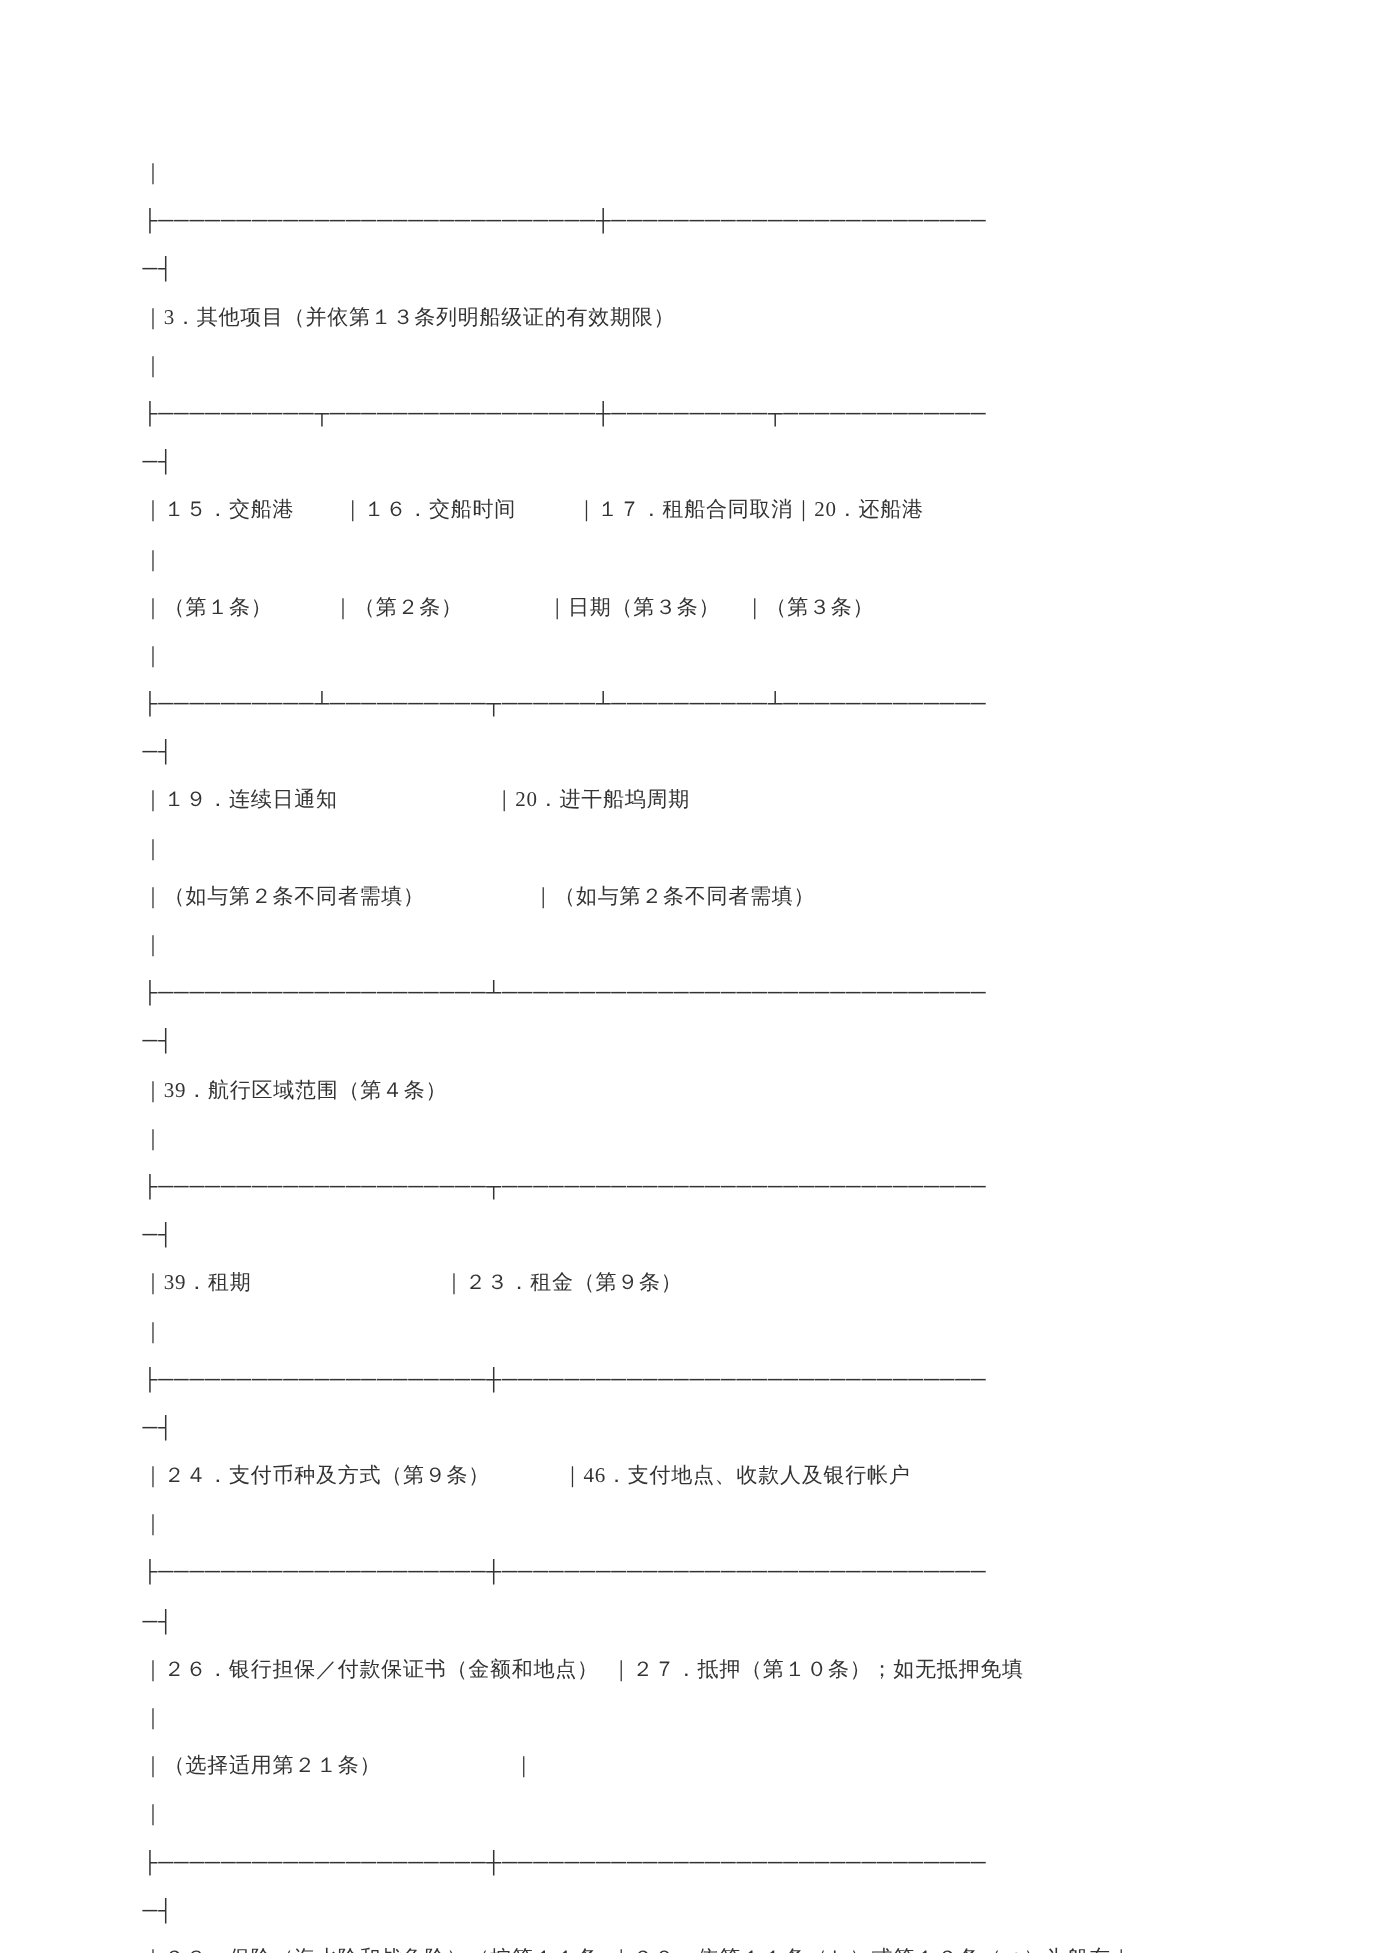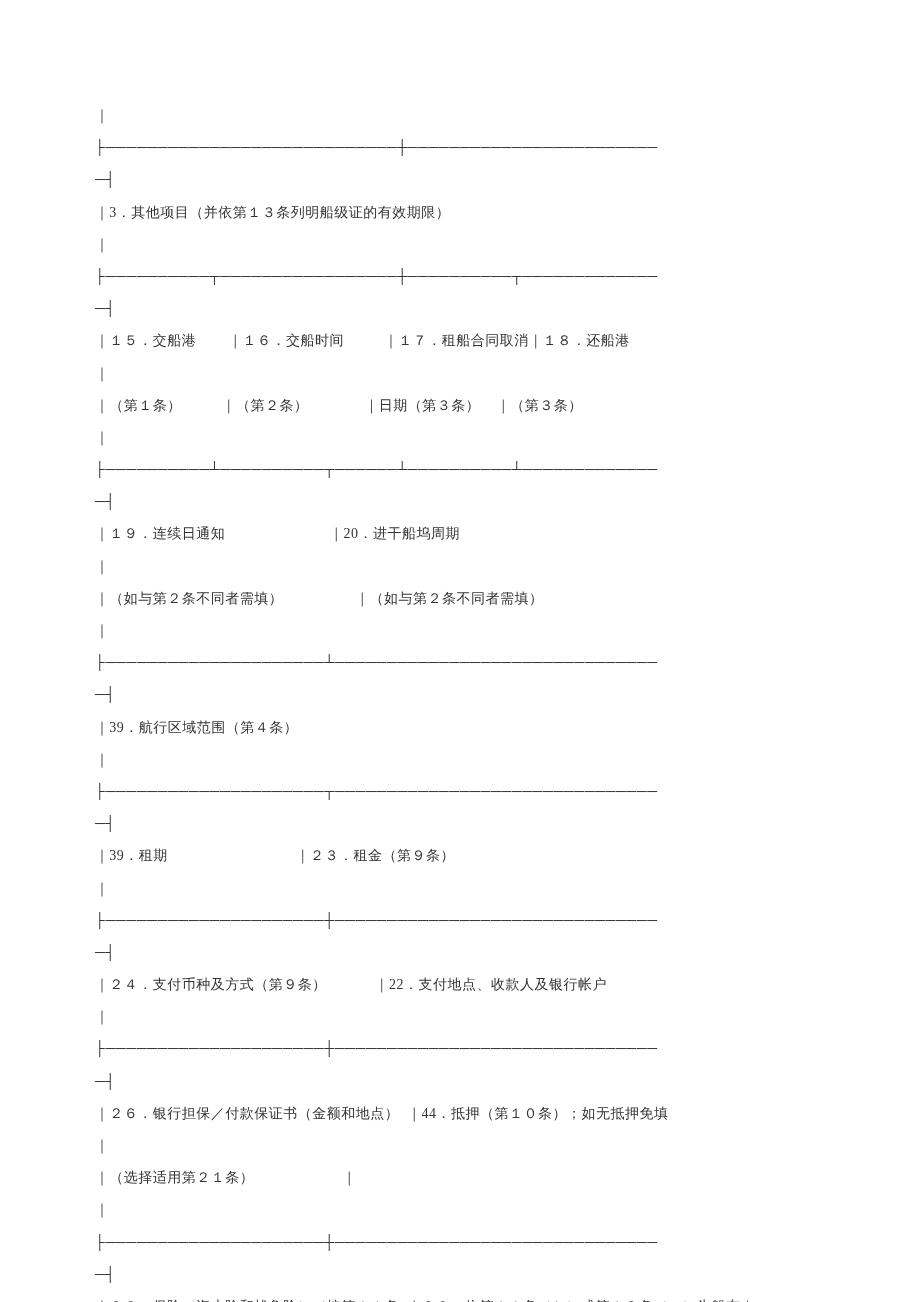--- a/index.html
+++ b/index.html
@@ -21,44 +21,44 @@
 </head>
 <body>
 
 <div class="page"><span>｜</span>
 <span>├────────────────────────────┼────────────────────────</span>
 <span>─┤</span>
 <span>｜3．其他项目（并依第１３条列明船级证的有效期限）</span>
 <span>｜</span>
 <span>├──────────┬─────────────────┼──────────┬─────────────</span>
 <span>─┤</span>
-<span>｜１５．交船港        ｜１６．交船时间          ｜１７．租船合同取消｜１８．还船港</span>
+<span>｜１５．交船港        ｜１６．交船时间          ｜１７．租船合同取消｜20．还船港</span>
 <span>｜</span>
 <span>｜（第１条）          ｜（第２条）              ｜日期（第３条）    ｜（第３条）</span>
 <span>｜</span>
 <span>├──────────┴──────────┬──────┴──────────┴─────────────</span>
 <span>─┤</span>
 <span>｜１９．连续日通知                          ｜20．进干船坞周期</span>
 <span>｜</span>
 <span>｜（如与第２条不同者需填）                  ｜（如与第２条不同者需填）</span>
 <span>｜</span>
 <span>├─────────────────────┴───────────────────────────────</span>
 <span>─┤</span>
 <span>｜39．航行区域范围（第４条）</span>
 <span>｜</span>
 <span>├─────────────────────┬───────────────────────────────</span>
 <span>─┤</span>
 <span>｜39．租期                                ｜２３．租金（第９条）</span>
 <span>｜</span>
 <span>├─────────────────────┼───────────────────────────────</span>
 <span>─┤</span>
-<span>｜２４．支付币种及方式（第９条）            ｜22．支付地点、收款人及银行帐户</span>
+<span>｜２４．支付币种及方式（第９条）            ｜46．支付地点、收款人及银行帐户</span>
 <span>｜</span>
 <span>├─────────────────────┼───────────────────────────────</span>
 <span>─┤</span>
-<span>｜２６．银行担保／付款保证书（金额和地点）  ｜44．抵押（第１０条）；如无抵押免填</span>
+<span>｜２６．银行担保／付款保证书（金额和地点）  ｜２７．抵押（第１０条）；如无抵押免填</span>
 <span>｜</span>
 <span>｜（选择适用第２１条）                      ｜</span>
 <span>｜</span>
 <span>├─────────────────────┼───────────────────────────────</span>
 <span>─┤</span>
 <span>｜２８．保险（海水险和战争险）（按第１１条  ｜２９．依第１１条（ｂ）或第１２条（ｇ）为船东｜</span>
 </div>
 
 </body></html>

